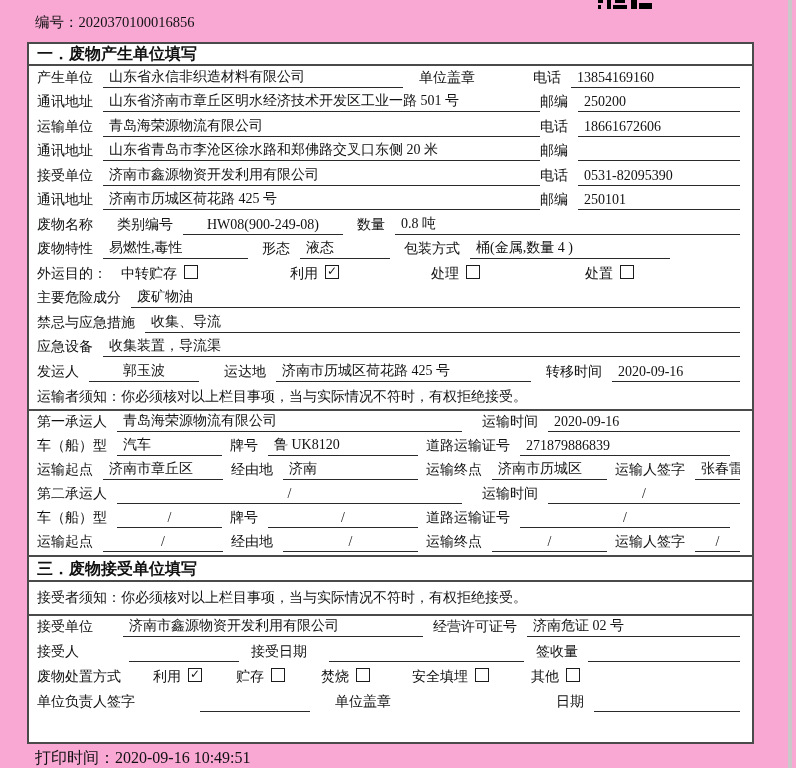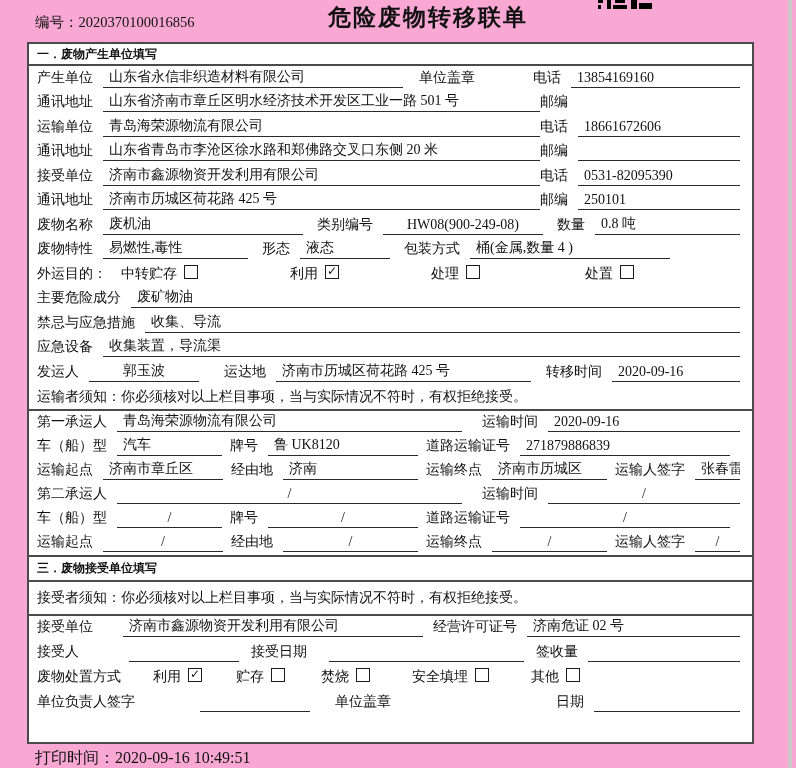--- a/index.html
+++ b/index.html
@@ -17,21 +17,21 @@
   .doc-title{position:absolute;left:328px;top:2px;font-size:23px;font-weight:bold;letter-spacing:2px;white-space:nowrap;}
   .qr-frag{position:absolute;left:598px;top:0px;}
   .scan-edge{position:absolute;left:788px;top:0px;width:4px;height:768px;background:#c9c9c9;}
   
   .formbox{
     position:absolute;left:27px;top:42px;width:727px;height:702px;
     border:2px solid #4a4a4a;background:#ffffff;
     display:flex;flex-direction:column;box-sizing:border-box;
   }
   .sec-title{
-    height:20px;line-height:20px;font-weight:bold;font-size:12px;
+    height:20px;line-height:20px;font-weight:bold;font-size:16px;
     padding-left:8px;border-bottom:2px solid #4a4a4a;flex:0 0 auto;white-space:nowrap;
   }
   .sec-title.mid{border-top:2px solid #4a4a4a;height:23px;line-height:23px;}
   .notice-row{
     flex:0 0 auto;border-bottom:2px solid #4a4a4a;
     display:flex;align-items:center;padding-left:8px;white-space:nowrap;
   }
   .notice-row.n2{height:24px;}
   .notice-row.n3{height:32px;}
   .row{
@@ -57,21 +57,20 @@
   .footer{position:absolute;left:35px;top:748px;font-size:16px;white-space:nowrap;}
 </style>
 </head>
 <body>
 
 <div class="page">
 
   <div class="serial">
     <span>编号：</span><span>2020370100016856</span>
   </div>
-  <div class="doc-title">危险废物转移联单</div>
   <svg class="qr-frag" width="56" height="9" viewBox="0 0 56 9">
     <g fill="#000000">
       <rect x="0" y="0" width="5" height="3"></rect>
         <rect x="0" y="5" width="3" height="4"></rect>
       <rect x="9" y="0" width="4" height="9"></rect>
         <rect x="17" y="0" width="10" height="3"></rect>
       <rect x="15" y="5" width="14" height="4"></rect>
         <rect x="33" y="0" width="6" height="9"></rect>
       <rect x="41" y="3" width="13" height="6"></rect>
     </g>
@@ -87,20 +86,21 @@
       <span class="v" style="flex-basis:300px">山东省永信非织造材料有限公司</span>
       <span class="static" style="margin-left:16px">单位盖章</span>
       <span class="lb" style="margin-left:58px">电话</span>
       <span class="v f">13854169160</span>
     </div>
 
     <div class="row r1">
       <span class="lb">通讯地址</span>
       <span class="v" style="flex-basis:437px">山东省济南市章丘区明水经济技术开发区工业一路 501 号</span>
       <span class="lb">邮编</span>
+      <span class="v f">250200</span>
     </div>
 
     <div class="row r1">
       <span class="lb">运输单位</span>
       <span class="v" style="flex-basis:437px">青岛海荣源物流有限公司</span>
       <span class="lb">电话</span>
       <span class="v f">18661672606</span>
     </div>
 
     <div class="row r1">
@@ -119,21 +119,20 @@
 
     <div class="row r1">
       <span class="lb">通讯地址</span>
       <span class="v" style="flex-basis:437px">济南市历城区荷花路 425 号</span>
       <span class="lb">邮编</span>
       <span class="v f">250101</span>
     </div>
 
     <div class="row r1">
       <span class="lb">废物名称</span>
-      <span class="v" style="flex-basis:200px">废机油</span>
       <span class="lb" style="margin-left:14px">类别编号</span>
       <span class="v c" style="flex-basis:160px">HW08(900-249-08)</span>
       <span class="lb" style="margin-left:14px">数量</span>
       <span class="v f">0.8 吨</span>
     </div>
 
     <div class="row r1">
       <span class="lb">废物特性</span>
       <span class="v" style="flex-basis:145px">易燃性,毒性</span>
       <span class="lb" style="margin-left:14px">形态</span>

